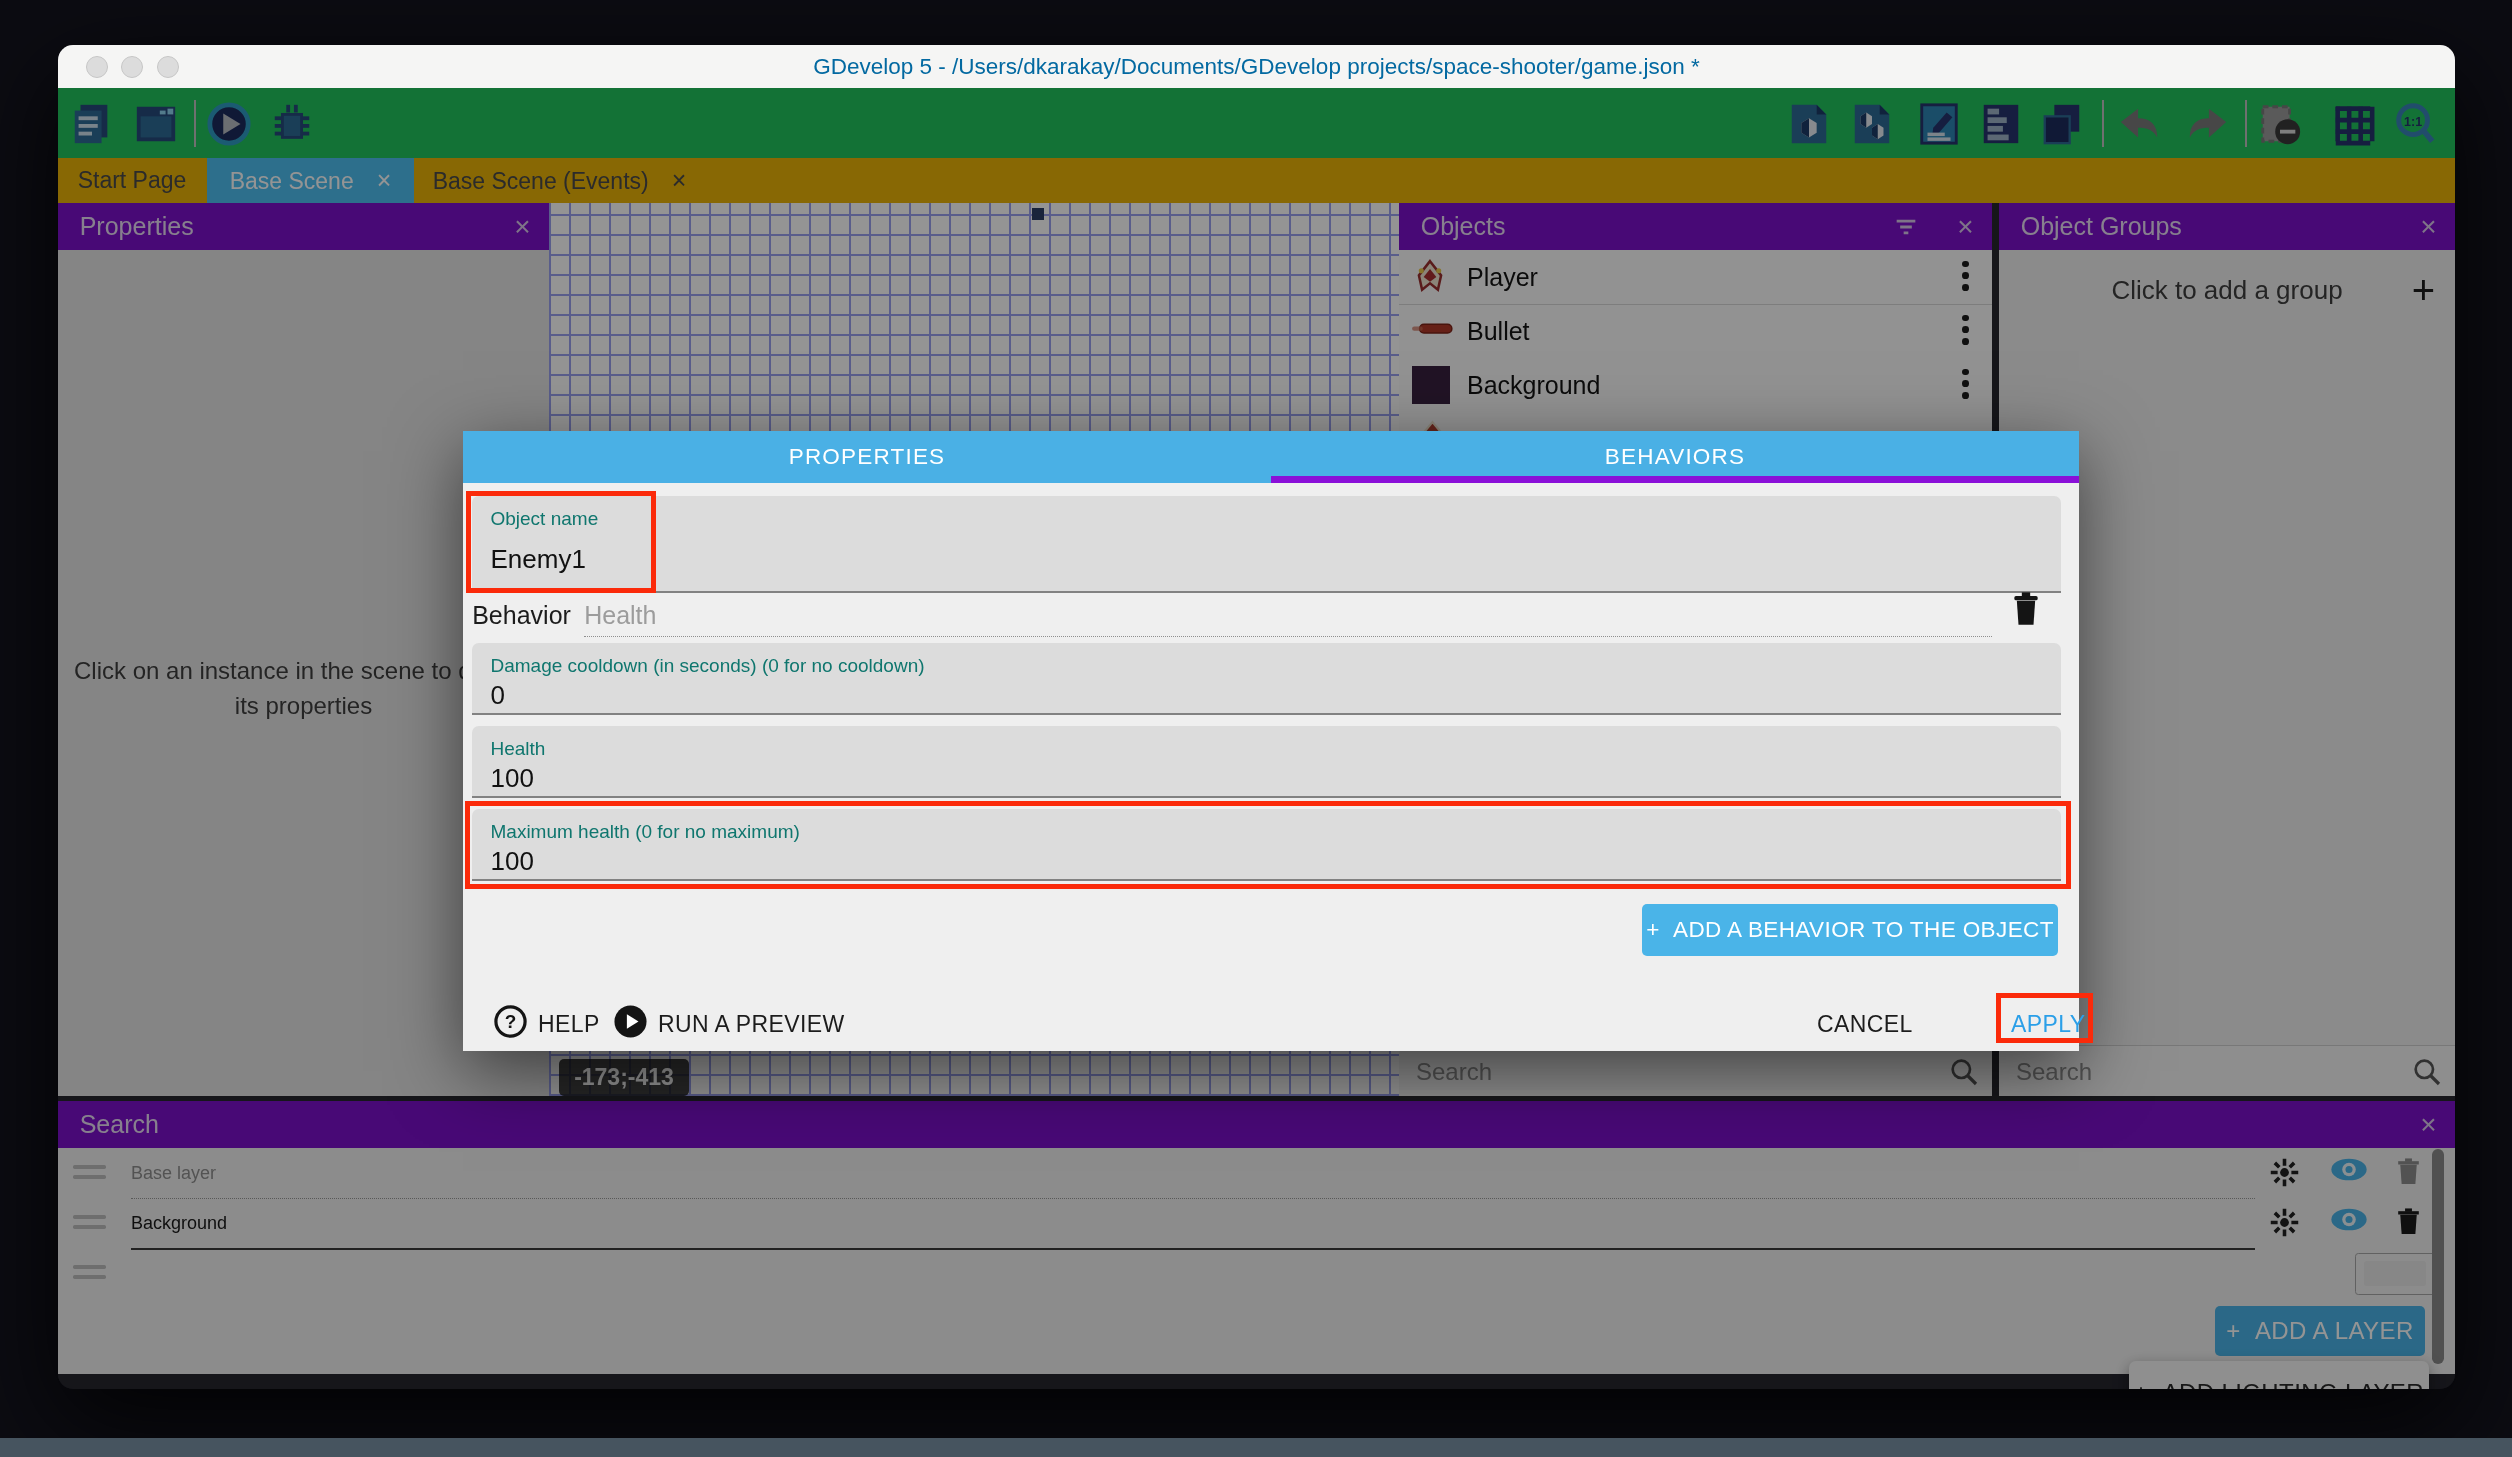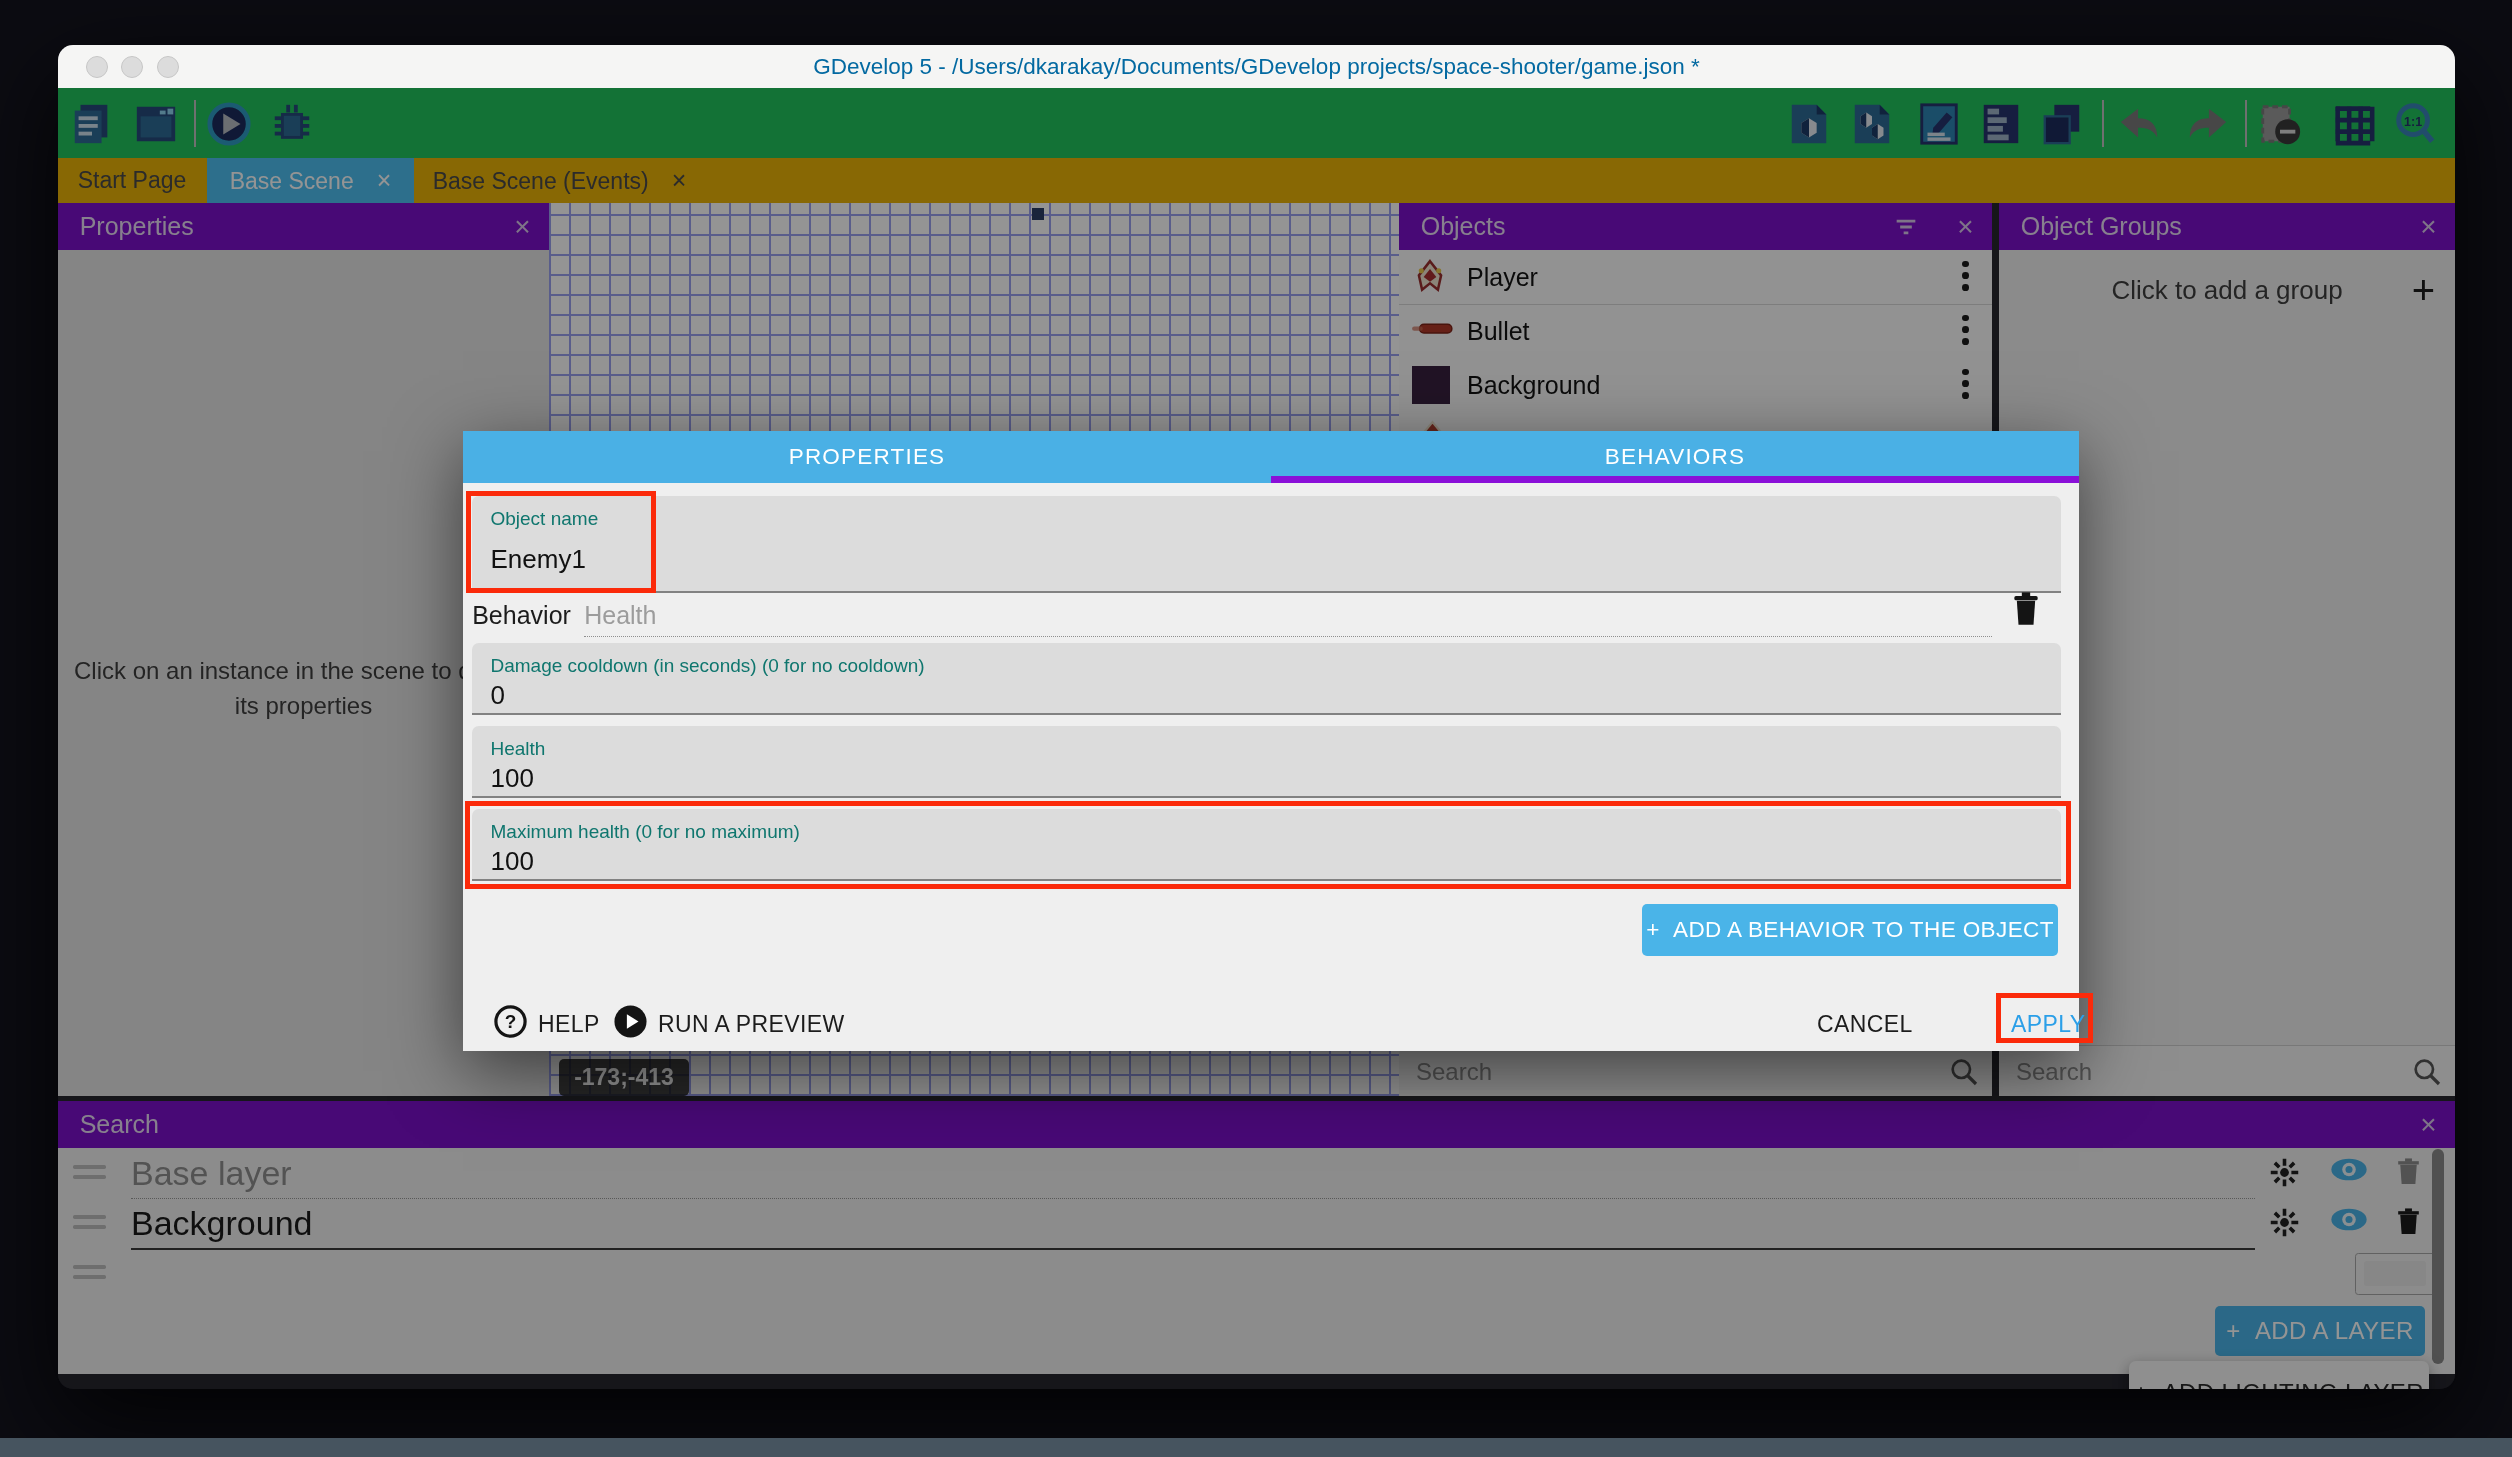--- a/index.html
+++ b/index.html
@@ -26,21 +26,21 @@
   .search-row{position:absolute;bottom:0;left:0;right:0;height:50px;background:#f4f4f4;border-top:0.8px solid #cfcfcf;}
   .search-row input{position:absolute;left:15px;top:6.7px;width:70%;height:37px;border:none;outline:none;background:transparent;
      font-size:24px;color:#555;font-family:"Liberation Sans",sans-serif;}
   .search-row input::placeholder{color:#8f8f8f;}
   .mag{position:absolute;right:11.7px;top:10px;}
   .objrow{position:absolute;left:0;right:0;height:54px;background:#fbfbfb;border-bottom:0.8px solid #d8d8d8;}
   .objrow .lbl{position:absolute;left:68px;top:0;line-height:54px;font-size:25px;color:#141414;}
   .kebab{position:absolute;right:23px;top:10.8px;width:6.7px;}
   .kebab i{display:block;width:6.7px;height:6.7px;border-radius:50%;background:#1d1d1d;margin:0 0 5px 0;}
   
-  .layrow .nm{position:absolute;left:73px;top:0;line-height:50px;font-size:34px;}
+  .layrow .nm{position:absolute;left:73px;top:0;line-height:50px;font-size:18px;}
   .dots-under{border-bottom:1.7px dotted #9a9a9a;}
   .drag{position:absolute;left:15px;top:16.7px;width:33px;}
   .drag i{display:block;height:4.2px;background:#bdbdbd;margin-bottom:5.8px;border-radius:1.7px;}
   .btn-blue{background:#4ab4e8;color:#fff;border-radius:5px;text-align:center;font-size:24px;letter-spacing:0.4px;}
   
   #dim{left:0;top:43px;right:0;bottom:0;background:rgba(0,0,0,.42);z-index:50;}
   
   #dialog{left:463px;top:431px;width:1616px;height:620px;background:#efefef;z-index:100;
      box-shadow:0 20px 67px rgba(0,0,0,.55);}
   #dlg-tabs{left:0;top:0;width:100%;height:52px;background:#4ab0e5;}

